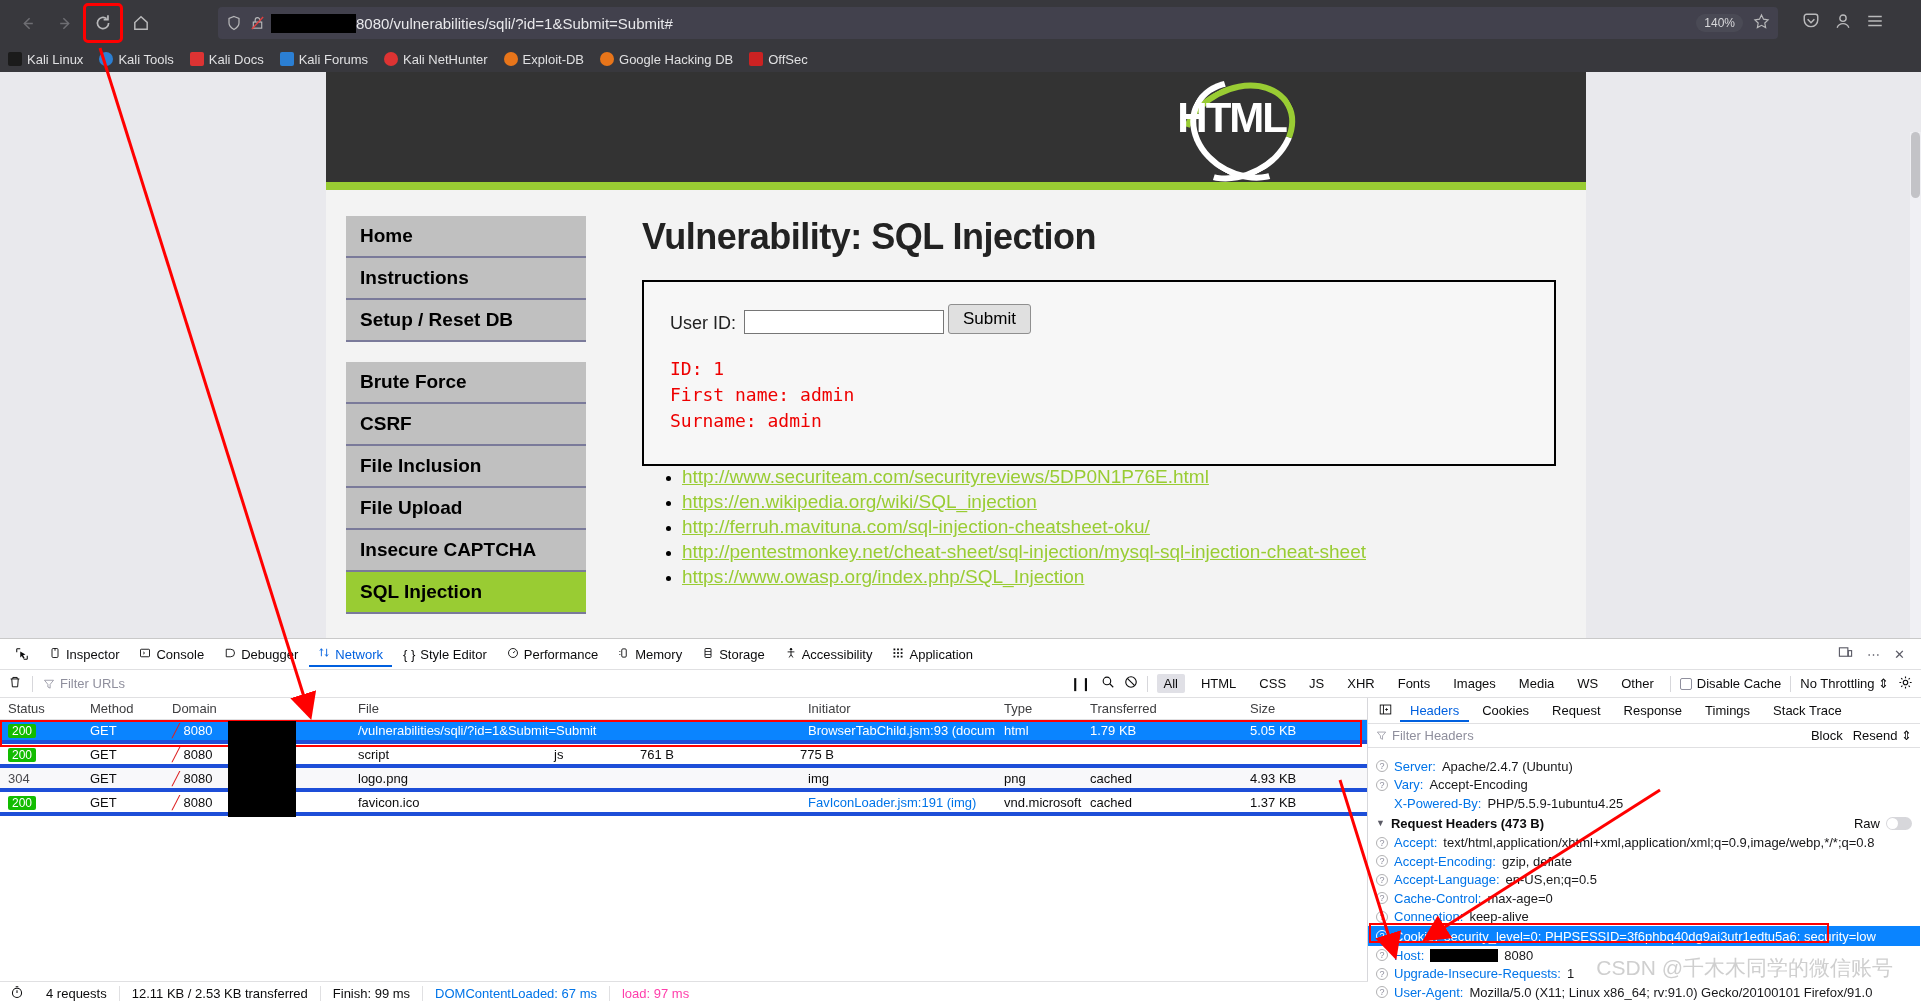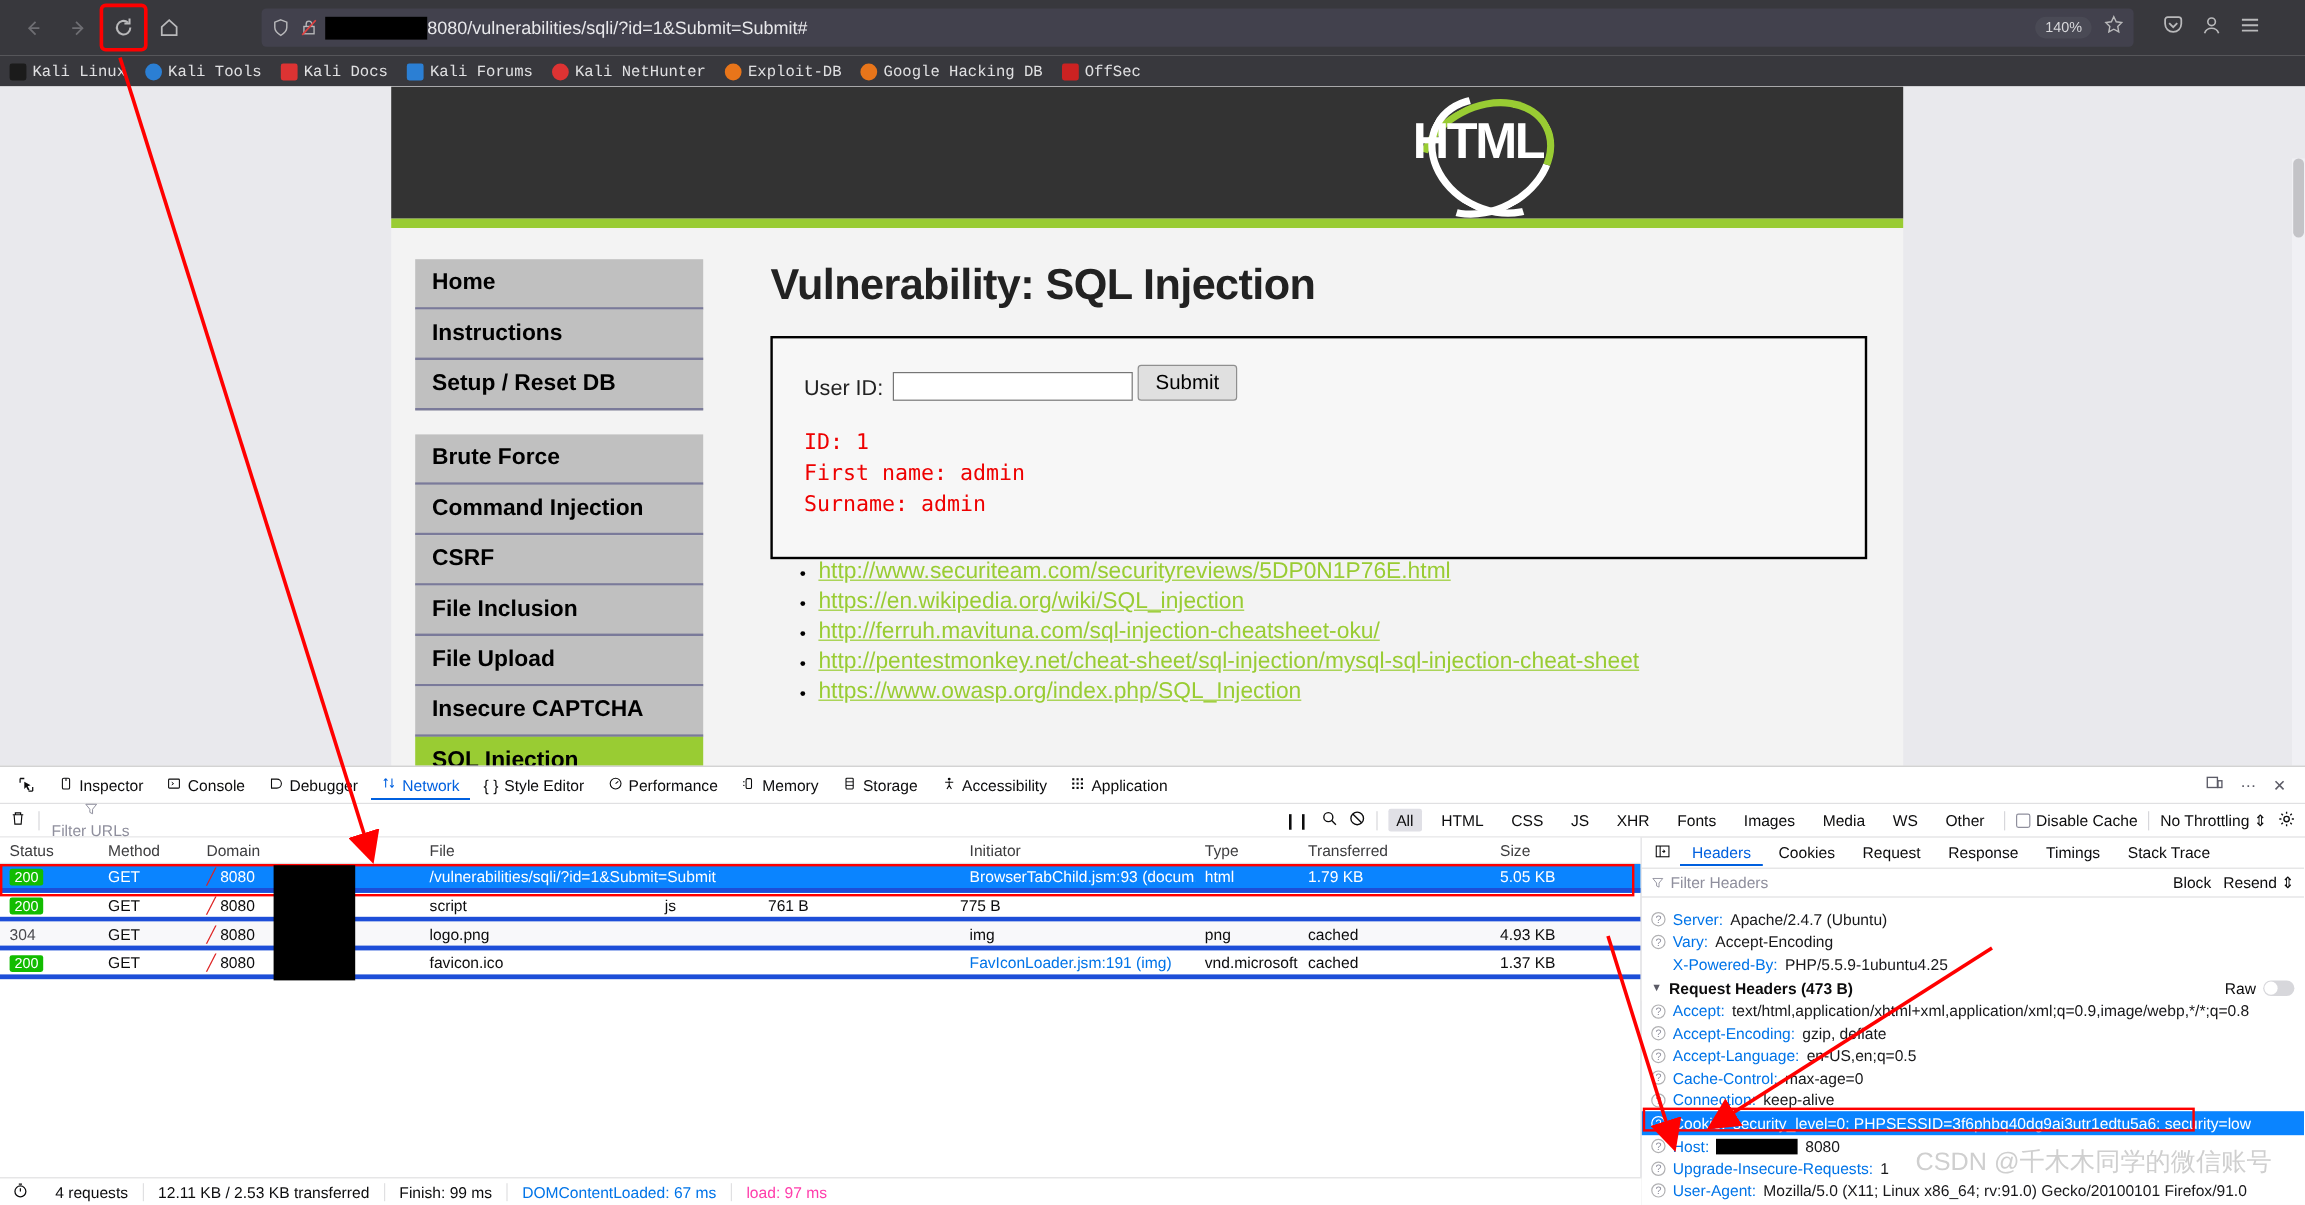--- a/index.html
+++ b/index.html
@@ -24,21 +24,21 @@
   .urlbar .shield { color:#b9b9bb; margin-right:8px; display:flex; }
   .urlbar .lockcross { color:#b9b9bb; margin-right:6px; display:flex; }
   .redacted-host { background:#000; width:85px; height:19px; display:inline-block; }
   .url-text { color:#e8e8eb; font-size:15px; white-space:nowrap; overflow:hidden; }
   .zoomlevel { background:#4a4a55; color:#d8d8db; font-size:12px; border-radius:10px; padding:2px 8px; margin-left:auto; margin-right:10px; }
   .star { color:#b9b9bb; }
   .chrome-right { display:flex; align-items:center; gap:14px; margin-left:10px; color:#b9b9bb; }
 
   
   .bookmarks { background:#38383d; height:26px; display:flex; align-items:center; gap:16px; padding:0 8px; font-size:13px; color:#e0e0e2; }
-  .bm { display:flex; align-items:flex-end; gap:5px; white-space:nowrap;font-family:Liberation Mono, monospace; }
+  .bm { display:flex; align-items:center; gap:5px; white-space:nowrap; }
   .bm .favicon { width:14px; height:14px; border-radius:2px; display:inline-block; flex:0 0 14px; }
 
   
   .viewport { position:relative; height:580px; background:#e9e9ed; overflow:hidden; }
   .page { position:absolute; left:326px; top:0; width:1260px; background:#f3f3f3; min-height:580px; }
   .dvwa-header { background:#333; height:110px; position:relative; }
   .dvwa-logo { position:absolute; right:300px; top:22px; font-size:42px; font-weight:bold; color:#fff; letter-spacing:-2px; }
   .logo-ellipse { position:absolute; right:288px; top:14px; width:120px; height:92px; border:6px solid #9c3; border-radius:50%; transform: rotate(-28deg); border-left-color:transparent; border-bottom-color:#fff; }
   .logo-ellipse2 { position:absolute; right:280px; top:10px; width:118px; height:96px; border:6px solid #fff; border-radius:50%; transform: rotate(28deg); border-right-color:transparent; border-top-color:transparent; }
   .green-bar { height:8px; background:#9c3; }
@@ -64,21 +64,21 @@
 
   
   .devtools { position:absolute; left:0; top:638px; width:1921px; height:366px; background:#fff; border-top:1px solid #c9c9c9; font-size:13px; color:#0c0c0d; }
   .dt-toolbar { height:31px; border-bottom:1px solid #e0e0e2; display:flex; align-items:center; padding:0 6px; gap:2px; }
   .dt-tab { padding:5px 9px; display:flex; align-items:center; gap:5px; color:#0c0c0d; white-space:nowrap; }
   .dt-tab.active { color:#0060df; box-shadow: inset 0 -2px 0 #0060df; }
   .dt-toolbar-right { margin-left:auto; display:flex; align-items:center; gap:14px; padding-right:10px; color:#5b5b66; }
   .dt-sep { width:1px; height:16px; background:#d7d7db; }
 
   .dt-filterbar { height:28px; border-bottom:1px solid #e0e0e2; display:flex; align-items:center; padding:0 8px; gap:10px; }
-  .filter-input { color:#8f8f9d; display:flex; align-items:center; gap:5px;flex-direction:column; }
+  .filter-input { color:#8f8f9d; display:flex; align-items:center; gap:5px; }
   .fbar-right { margin-left:auto; display:flex; align-items:center; gap:9px; }
   .fpill { padding:2px 7px; border-radius:2px; color:#0c0c0d; }
   .fpill.on { background:#e0e0e6; }
   .chk { display:inline-block; width:12px; height:12px; border:1px solid #8f8f9d; border-radius:2px; vertical-align:-2px; margin-right:5px; }
 
   .dt-main { display:flex; height:307px; }
   .net-pane { width:1368px; border-right:1px solid #d7d7db; position:relative; }
   .net-head { display:flex; height:22px; border-bottom:1px solid #e0e0e2; color:#3d3d3f; background:#fff; }
   .net-head div, .net-row div { padding:3px 8px; overflow:hidden; white-space:nowrap; }
   .c-status{width:82px} .c-method{width:82px} .c-domain{width:186px}
@@ -245,21 +245,20 @@
     </div>
     <div class="green-bar"></div>
 
     <div class="body-wrap">
       <div class="sidebar">
         <div class="menu-item">Home</div>
         <div class="menu-item">Instructions</div>
         <div class="menu-item">Setup / Reset DB</div>
         <div class="menu-gap"></div>
         <div class="menu-item">Brute Force</div>
-        <div class="menu-item">Command Injection</div>
         <div class="menu-item">CSRF</div>
         <div class="menu-item">File Inclusion</div>
         <div class="menu-item">File Upload</div>
         <div class="menu-item">Insecure CAPTCHA</div>
         <div class="menu-item active">SQL Injection</div>
 
       </div>
 
       <div class="content">
         <h1>Vulnerability: SQL Injection</h1>

